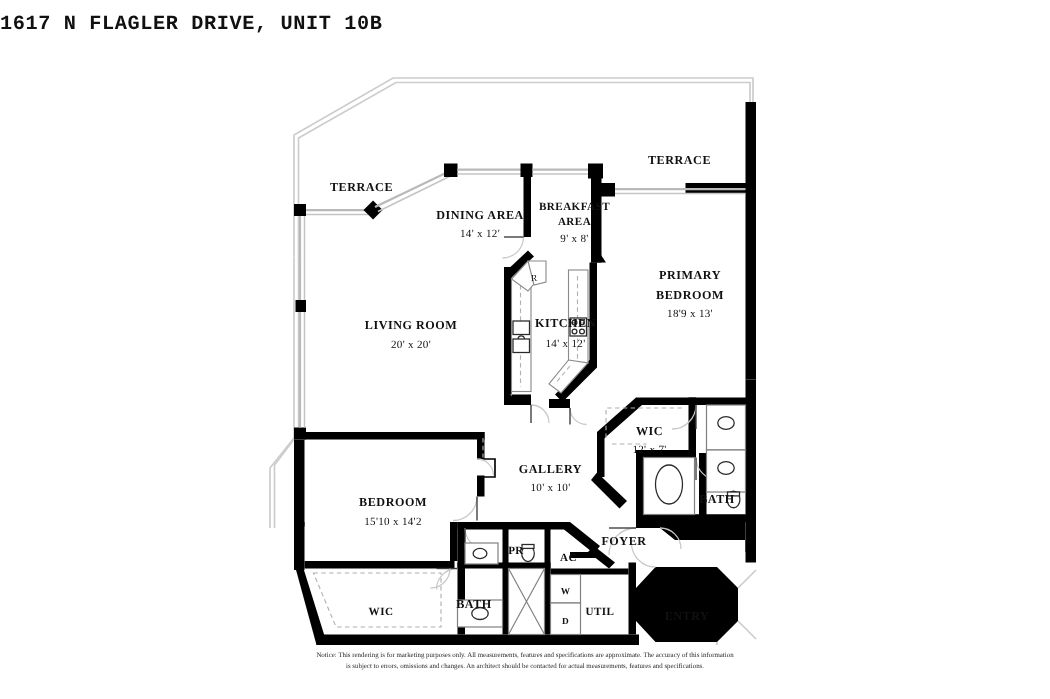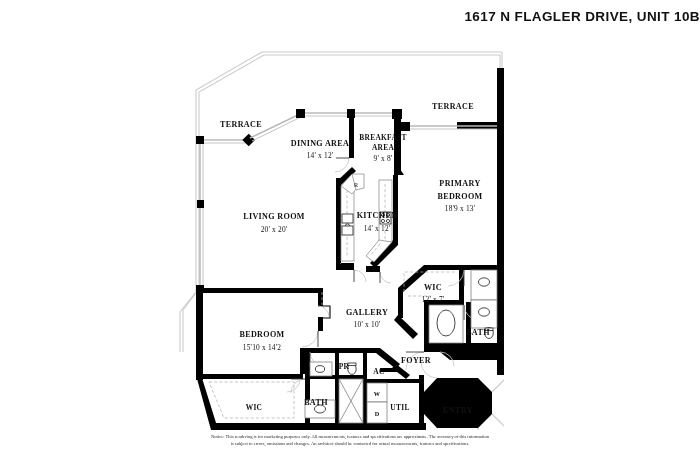--- a/index.html
+++ b/index.html
@@ -13,22 +13,22 @@
     position: relative;
     font-family: "Liberation Serif", serif;
     color: #1a1a1a;
     overflow: hidden;
   }
   #page-title {
     position: absolute;
     top: 9px;
     left: 0;
     width: 700px;
-    text-align: right;
-    font-family: Liberation Sans, sans-serif;
+    text-align: left;
+    font-family: Liberation Mono, monospace;
     font-size: 13.5px;
     font-weight: bold;
     letter-spacing: 0.4px;
     color: #111;
   }
   #plan-wrap {
     position: absolute;
     top: 30px;
     left: 0;
     width: 700px;

